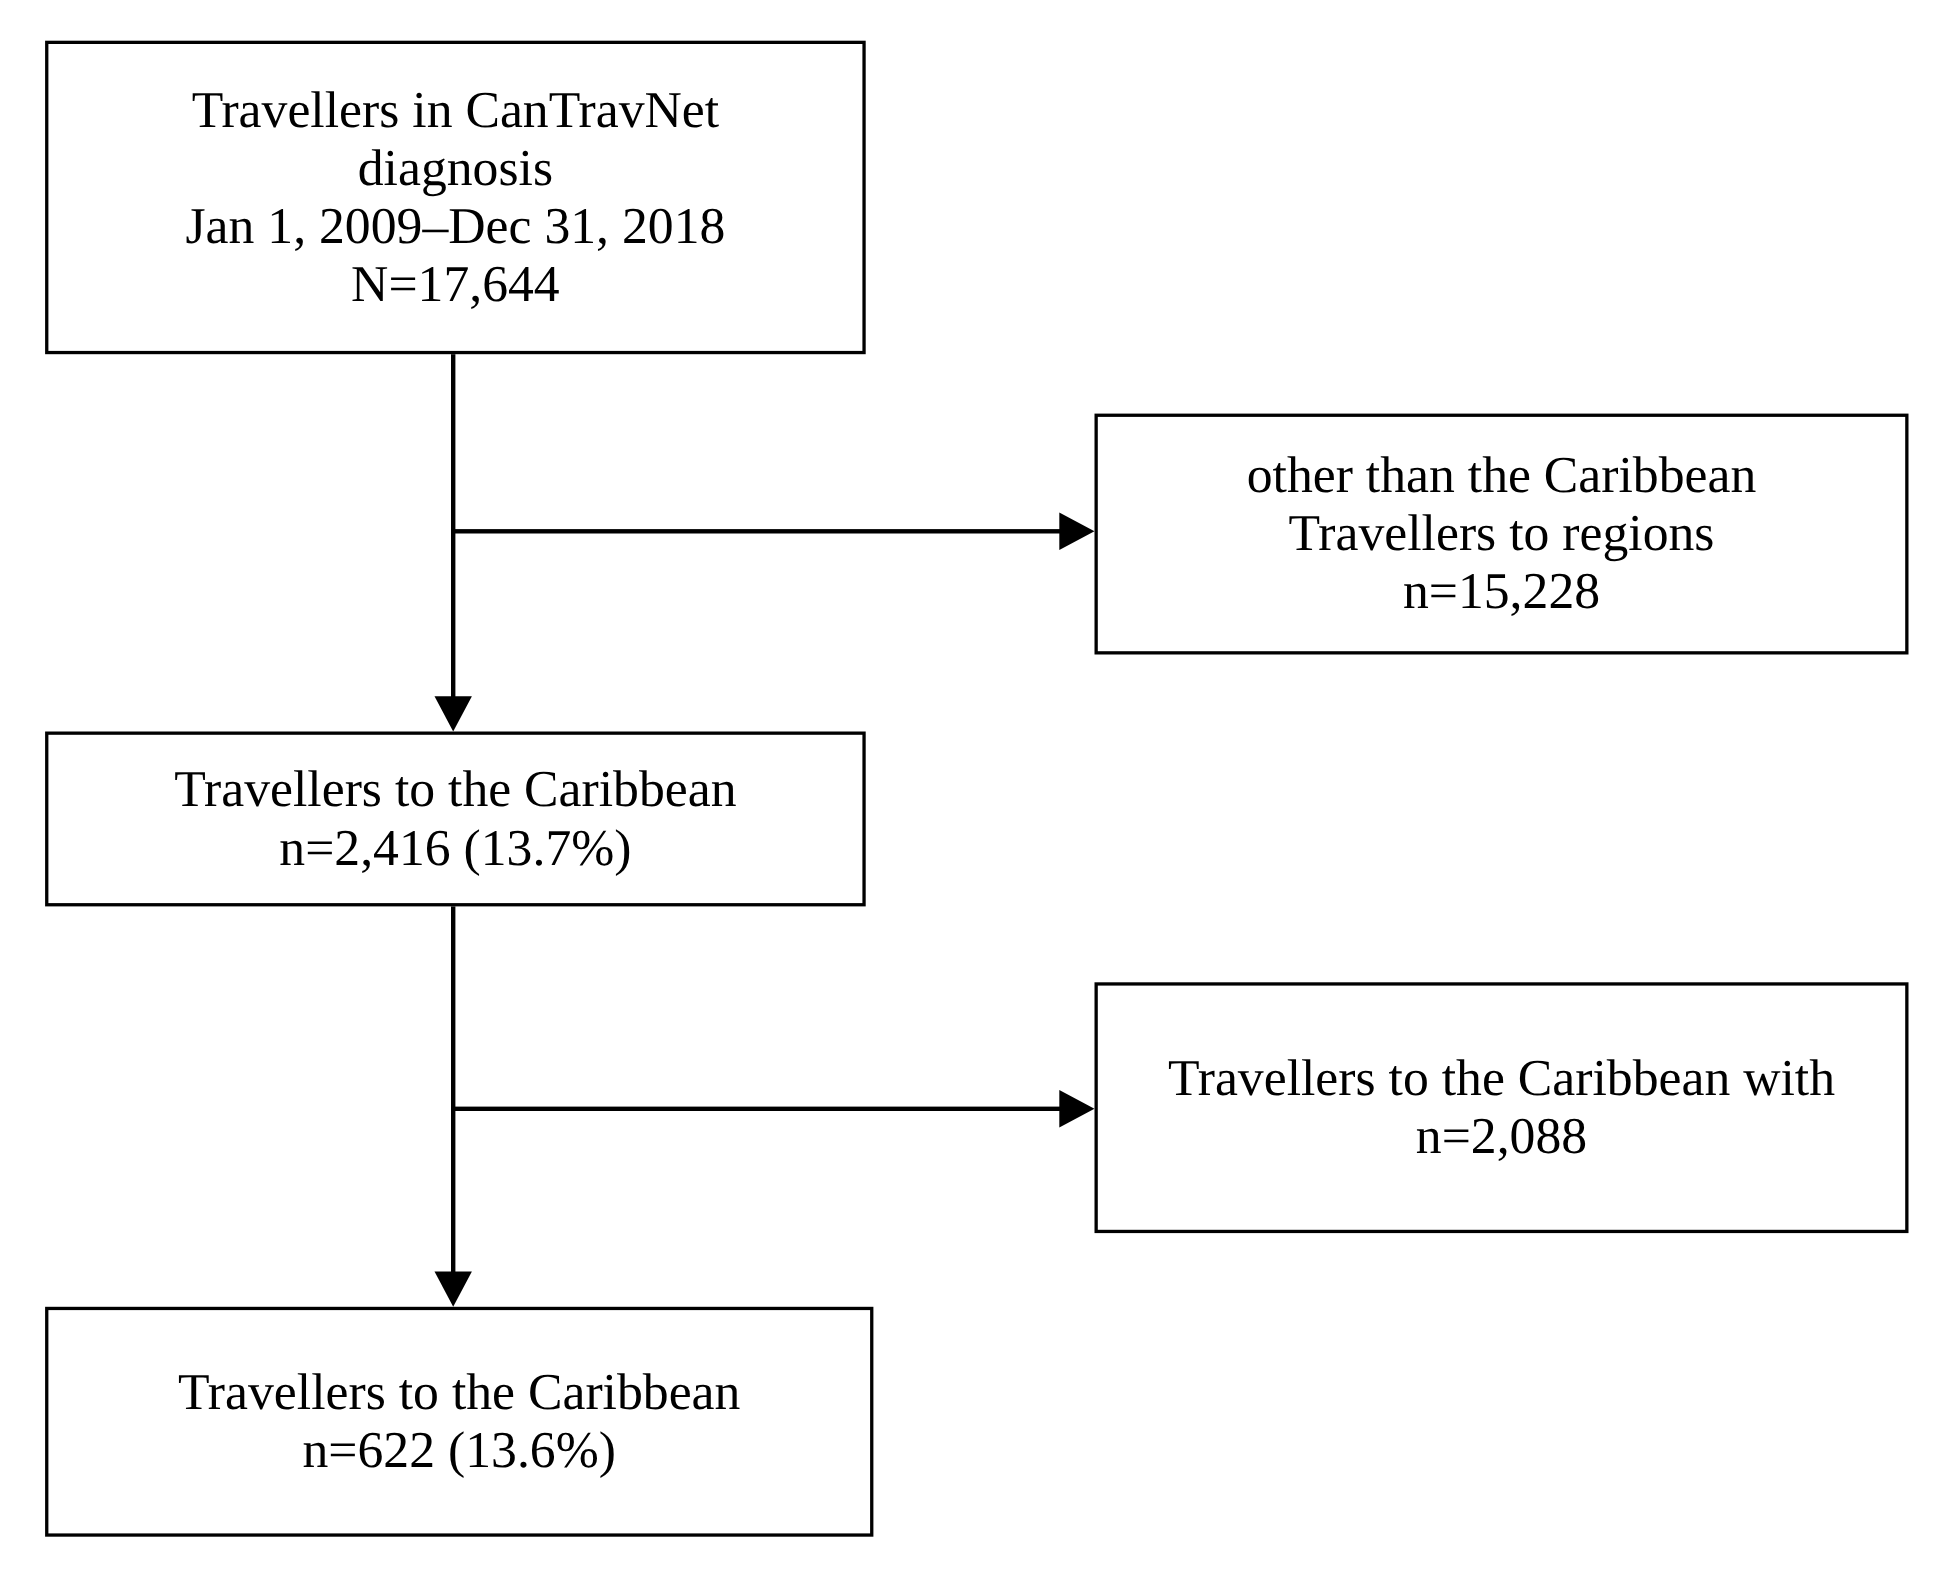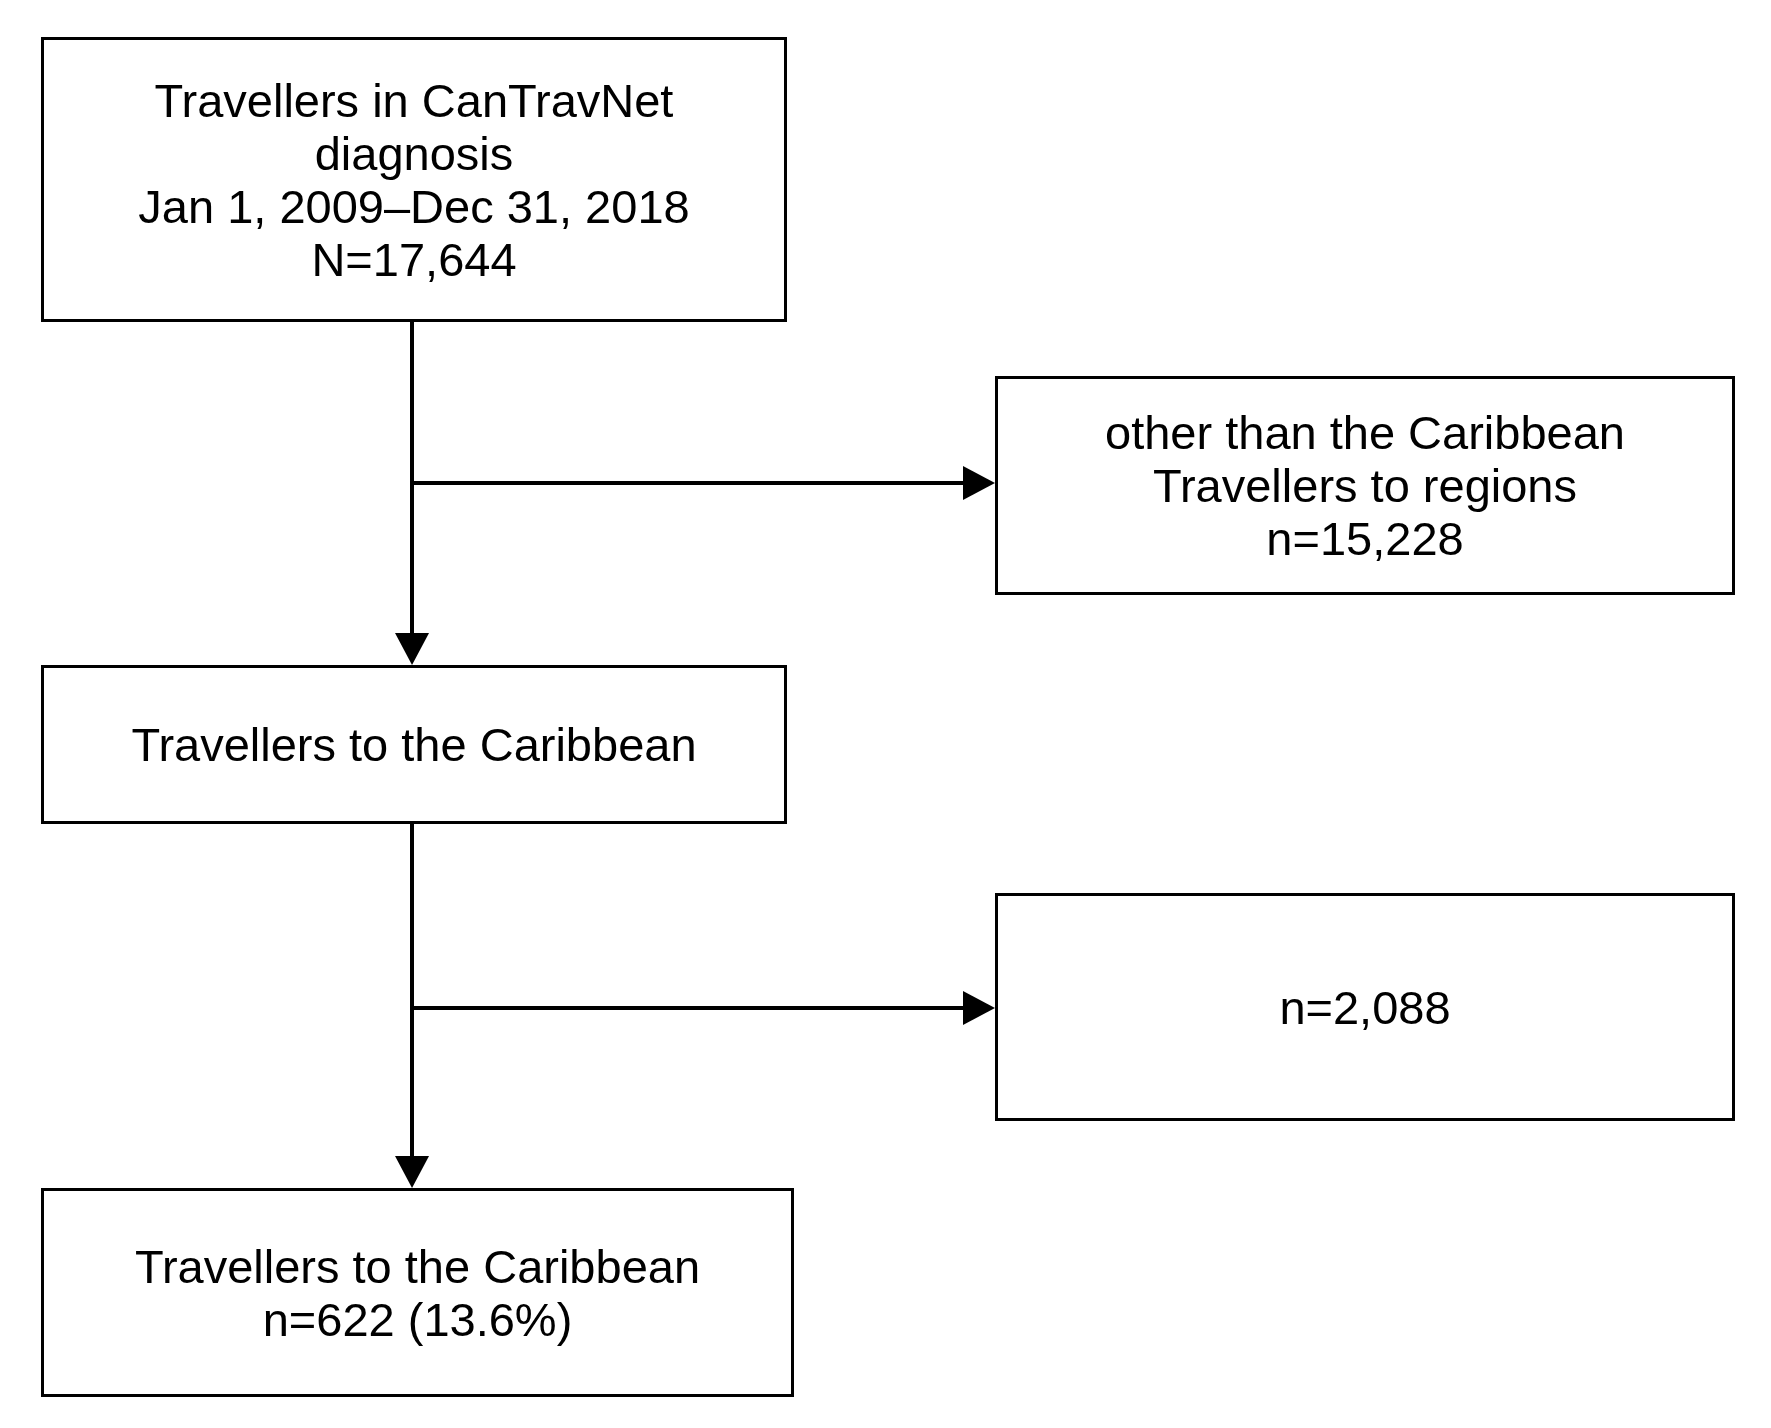--- a/index.html
+++ b/index.html
@@ -5,21 +5,21 @@
   html, body {
     margin: 0;
     padding: 0;
     background: #ffffff;
   }
   #flowchart-canvas {
     position: relative;
     width: 1545px;
     height: 1428px;
     background: #ffffff;
-    font-family: Liberation Sans, sans-serif;
+    font-family: Liberation Serif, serif;
     color: #000000;
   }
   .fbox {
     position: absolute;
     box-sizing: border-box;
     border: 3px solid #000000;
     background: #ffffff;
     display: flex;
     flex-direction: column;
     align-items: center;
@@ -79,23 +79,25 @@
   </div>
 
   <div class="fbox box-non-caribbean">
     <div class="line">other than the Caribbean</div>
     <div class="line">Travellers to regions</div>
     <div class="line">n=15,228</div>
   </div>
 
   <div class="fbox box-caribbean">
     <div class="line">Travellers to the Caribbean</div>
+    <div class="line">n=2,416 (13.7%)</div>
   </div>
 
   <div class="fbox box-non-clm">
+    <div class="line">Travellers to the Caribbean with</div>
     <div class="line">n=2,088</div>
   </div>
 
   <div class="fbox box-clm">
     <div class="line">Travellers to the Caribbean</div>
     <div class="line">n=622 (13.6%)</div>
   </div>
 
   <div class="connector vline-1"></div>
   <div class="arrowhead down ah-v1"></div>

